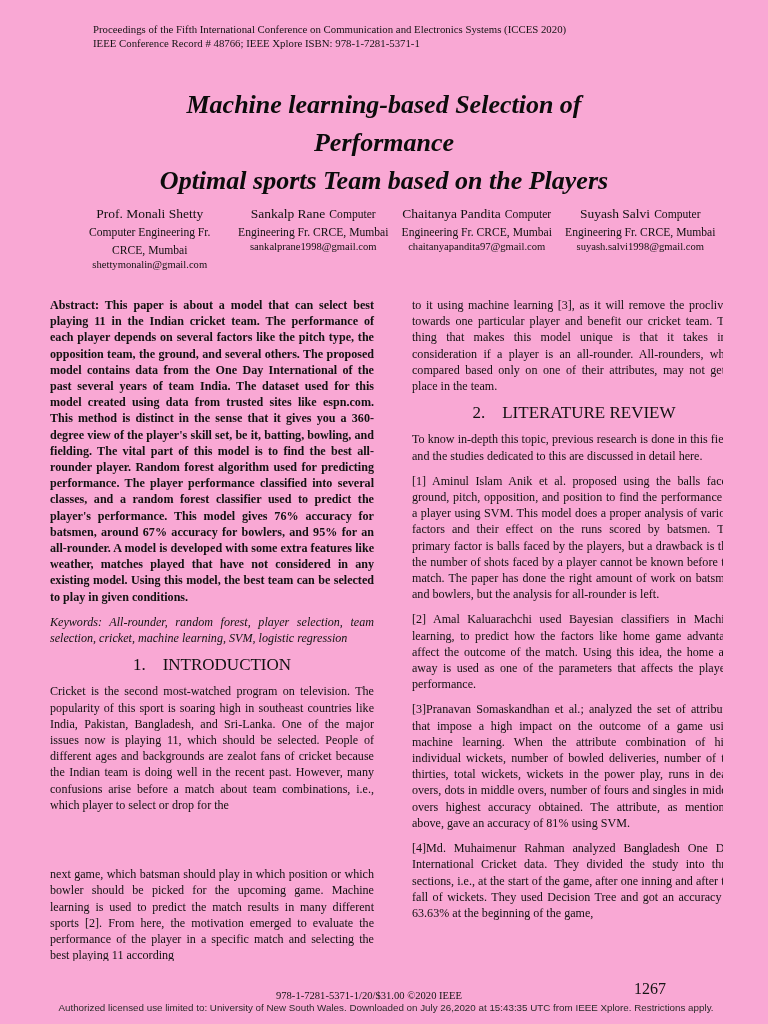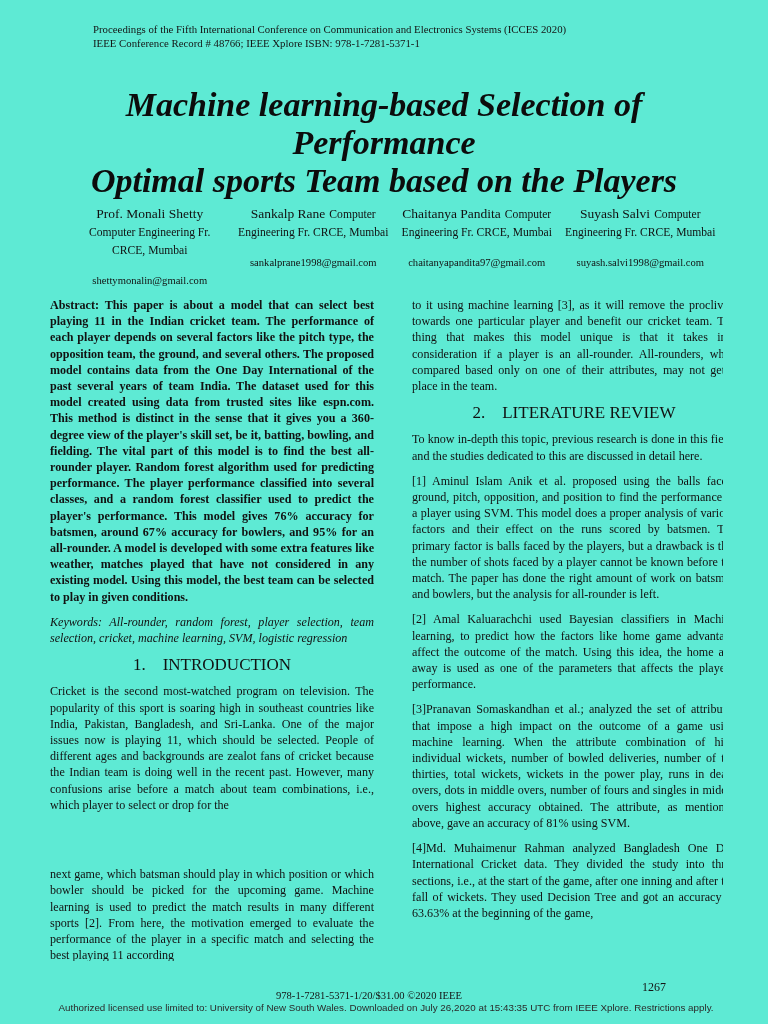--- a/index.html
+++ b/index.html
@@ -5,50 +5,50 @@
   html, body { margin: 0; padding: 0; }
   body {
     width: 768px; height: 1024px;
     background: #e8e8e8;
     font-family: "Liberation Serif", "DejaVu Serif", serif;
     color: #111;
   }
   .page {
     position: relative;
     width: 768px; height: 1024px;
-    background: #5eead4;
+    background: #f9a8d4;
     overflow: hidden;
   }
 
   
   .header {
     position: absolute; left: 93px; top: 22px; width: 600px;
     font-size: 10.8px; line-height: 14px; color: #141414;
   }
 
   
   .title {
     position: absolute; left: 40px; right: 40px; top: 86px;
     text-align: center;
     font-weight: bold; font-style: italic;
-    font-size: 34px; line-height: 38px;
+    font-size: 26px; line-height: 38px;
     color: #0c0c0c;
   }
 
   
   .authors {
     position: absolute; left: 72px; right: 50px; top: 204px;
     display: flex; gap: 8px;
   }
   .author { flex: 1 1 0; text-align: center; }
   .author .name { font-size: 13.5px; line-height: 16px; }
   .author .affil { font-size: 11.6px; line-height: 15px; }
   .author .email {
     font-size: 10.6px; line-height: 14px;
-    max-width: 148px; margin: 16px auto;
+    max-width: 148px; margin: 0 auto;
     overflow-wrap: break-word; word-break: break-word;
   }
 
   
   .columns {
     position: absolute; left: 50px; top: 297px;
     width: 673px; height: 664px;
     display: flex; gap: 38px;
     overflow: hidden;
   }
@@ -67,21 +67,21 @@
   .sec-heading .sec-num { margin-right: 17px; }
   .col-gap { height: 44px; }
 
   
   .footer-copy {
     position: absolute; left: 0; right: 30px; top: 980px;
     text-align: center; font-size: 10.6px; color: #141414; margin-top: 10px;
   }
   .footer-page {
     position: absolute; right: 102px; top: 980px;
-    font-size: 12px; color: #141414;
+    font-size: 16px; color: #141414;
   }
   .license {
     position: absolute; left: 10px; right: 6px; top: 1002px;
     text-align: center;
     font-family: "Liberation Sans", "DejaVu Sans", sans-serif;
     font-size: 9.8px; color: #2a2a2a;
   }
 </style>
 </head>
 <body>

